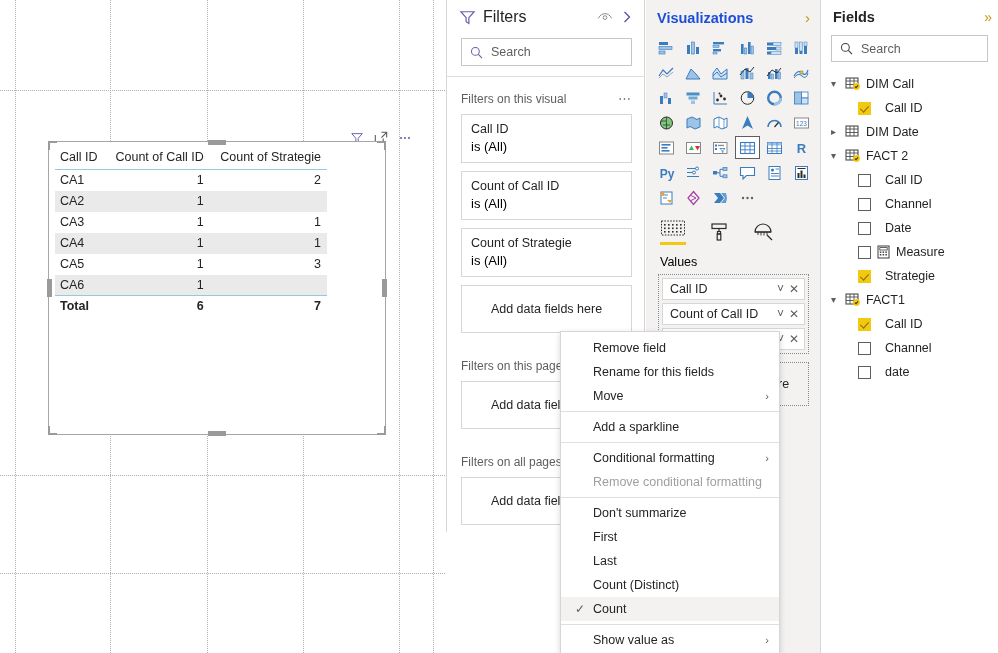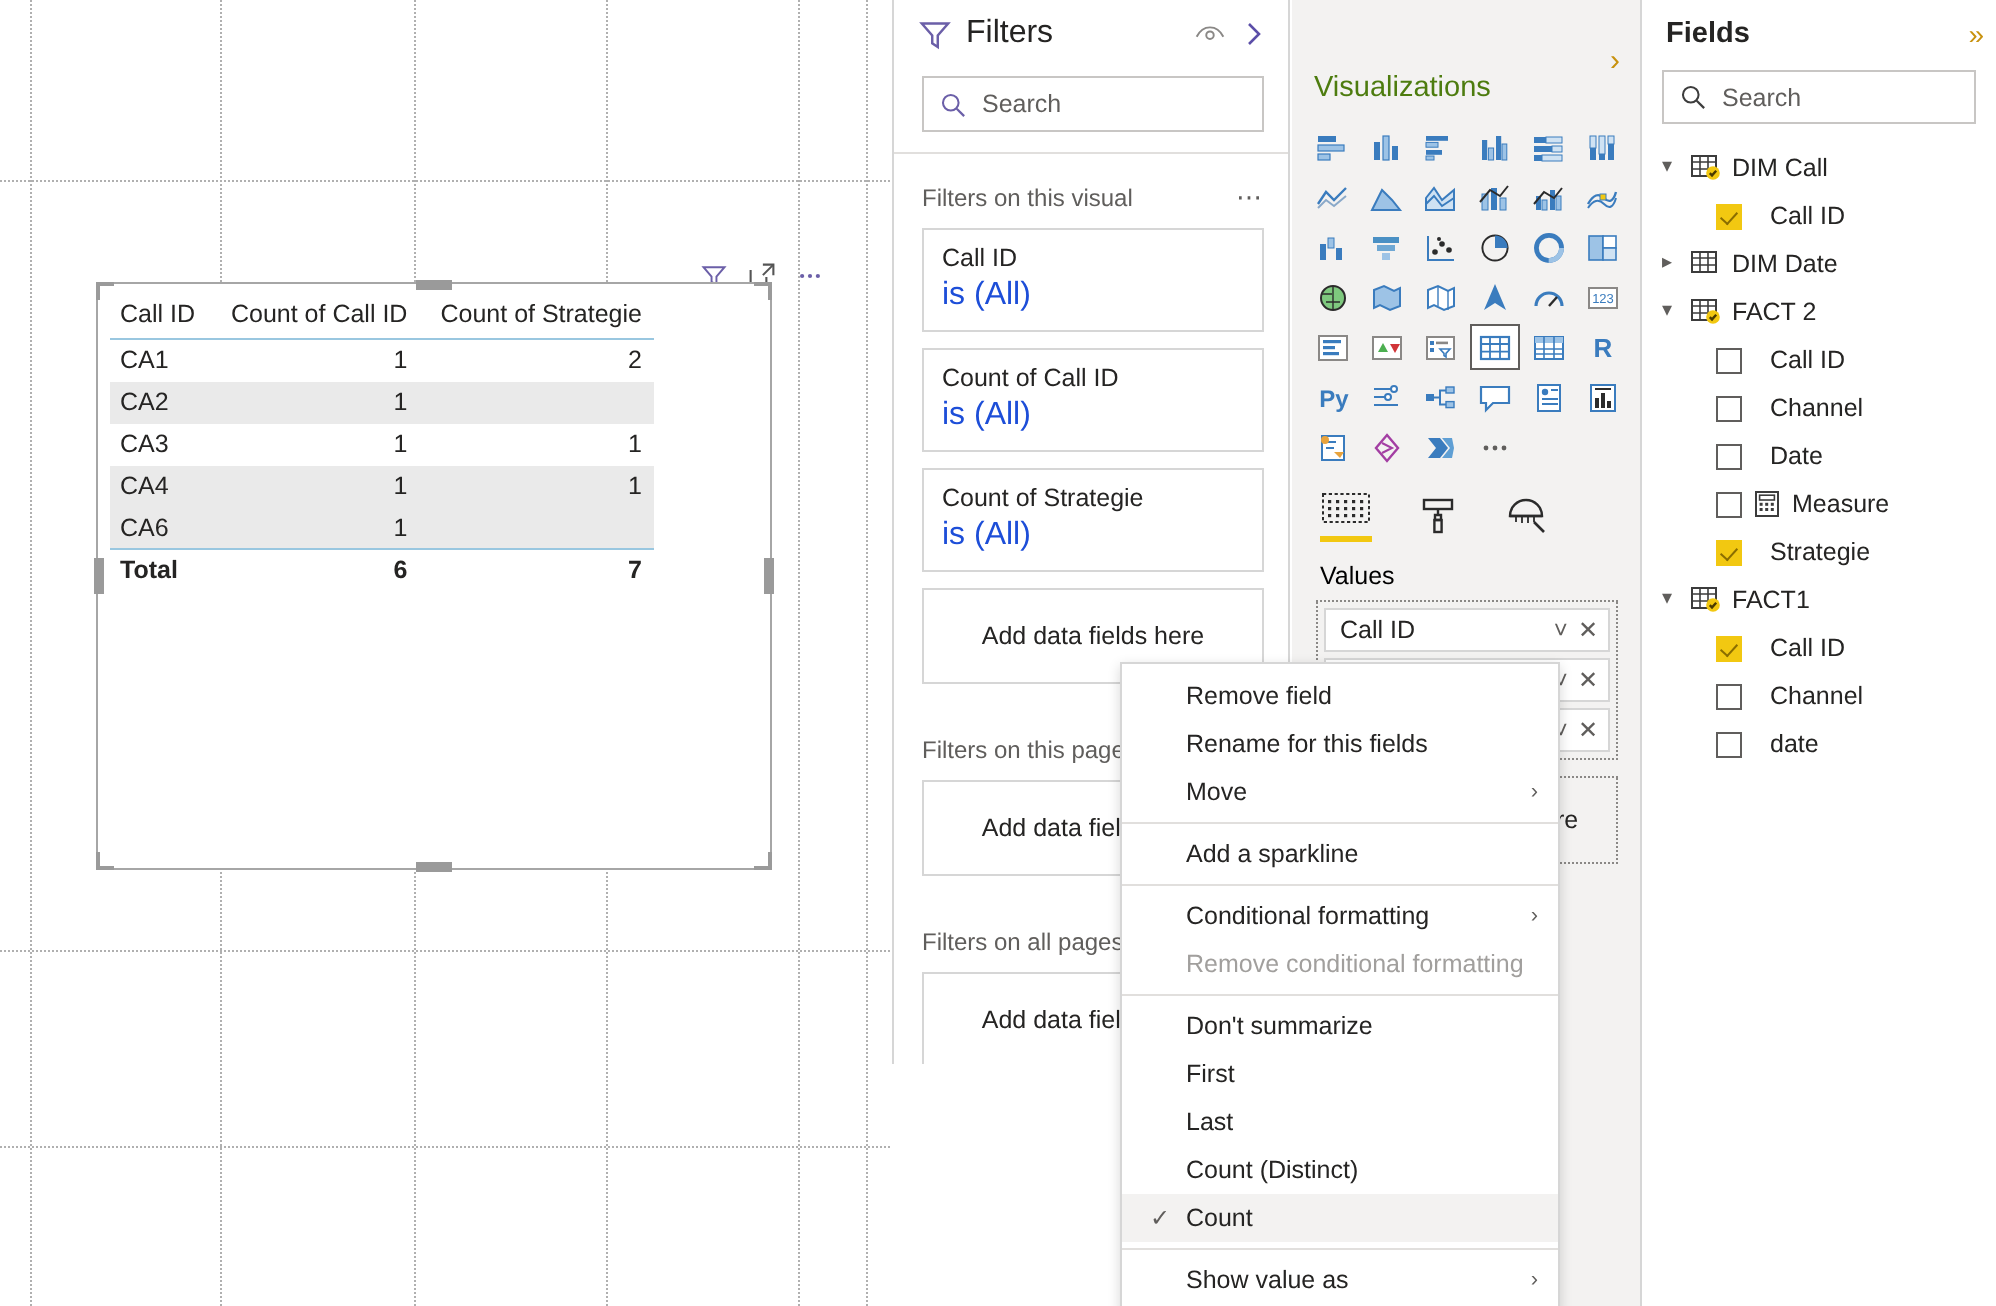--- a/index.html
+++ b/index.html
@@ -97,34 +97,34 @@
     font-size: 12px; color: #605e5c; padding: 14px 12px 8px 14px;
     display: flex; align-items: center;
   }
   .fp-section-title span.lbl { flex: 1; }
   .fp-ellipsis { color: #605e5c; letter-spacing: 1px; font-size: 13px; cursor: pointer; }
   .fp-card {
     margin: 0 12px 8px 14px; border: 1px solid #d6d6d6; background: #fff;
     padding: 7px 9px 8px 9px;
   }
   .fp-card .fname { font-size: 12.5px; color: #252423; margin-bottom: 3px; }
-  .fp-card .fval { font-size: 16px; color: #1d4ed8; }
+  .fp-card .fval { font-size: 13px; color: #000000; }
   .fp-drop {
     margin: 0 12px 8px 14px; border: 1px solid #d6d6d6; background: #fff;
     height: 48px; display: flex; align-items: center; justify-content: center;
     font-size: 12.5px; color: #252423;
   }
 
   
   #viz-pane {
     position: absolute; left: 646px; top: 0; width: 175px; height: 653px;
     background: #f3f2f1; border-right: 1px solid #d6d6d6; overflow: hidden;
   }
   .vz-head { display: flex; align-items: center; padding: 9px 10px 8px 11px; }
-  .vz-title { font-size: 14.5px; color: #4d7c0f; flex: 1; font-weight: normal; margin-top: 27px; }
+  .vz-title { font-size: 14.5px; color: #1d4ed8; flex: 1; font-weight: bold; }
   .vz-chevron { color: #c8920f; font-size: 15px; cursor: pointer; }
   .vz-grid {
     display: grid; grid-template-columns: repeat(6, 1fr);
     gap: 2px; padding: 2px 8px 2px 8px;
   }
   .vz-cell {
     width: 25px; height: 23px; display: flex; align-items: center; justify-content: center;
     cursor: pointer; border: 1px solid transparent;
   }
   .vz-cell.selected { border: 1px solid #605e5c; background: #ffffff; }
@@ -276,20 +276,25 @@
           <tr>
             <td class="col-first">CA3</td>
             <td>1</td>
             <td>1</td>
           </tr>
           <tr class="alt">
             <td class="col-first">CA4</td>
             <td>1</td>
             <td>1</td>
           </tr>
+          <tr>
+            <td class="col-first">CA5</td>
+            <td>1</td>
+            <td>3</td>
+          </tr>
           <tr class="alt">
             <td class="col-first">CA6</td>
             <td>1</td>
             <td></td>
           </tr>
           <tr class="total-row">
             <td class="col-first">Total</td>
             <td>6</td>
             <td>7</td>
           </tr>

